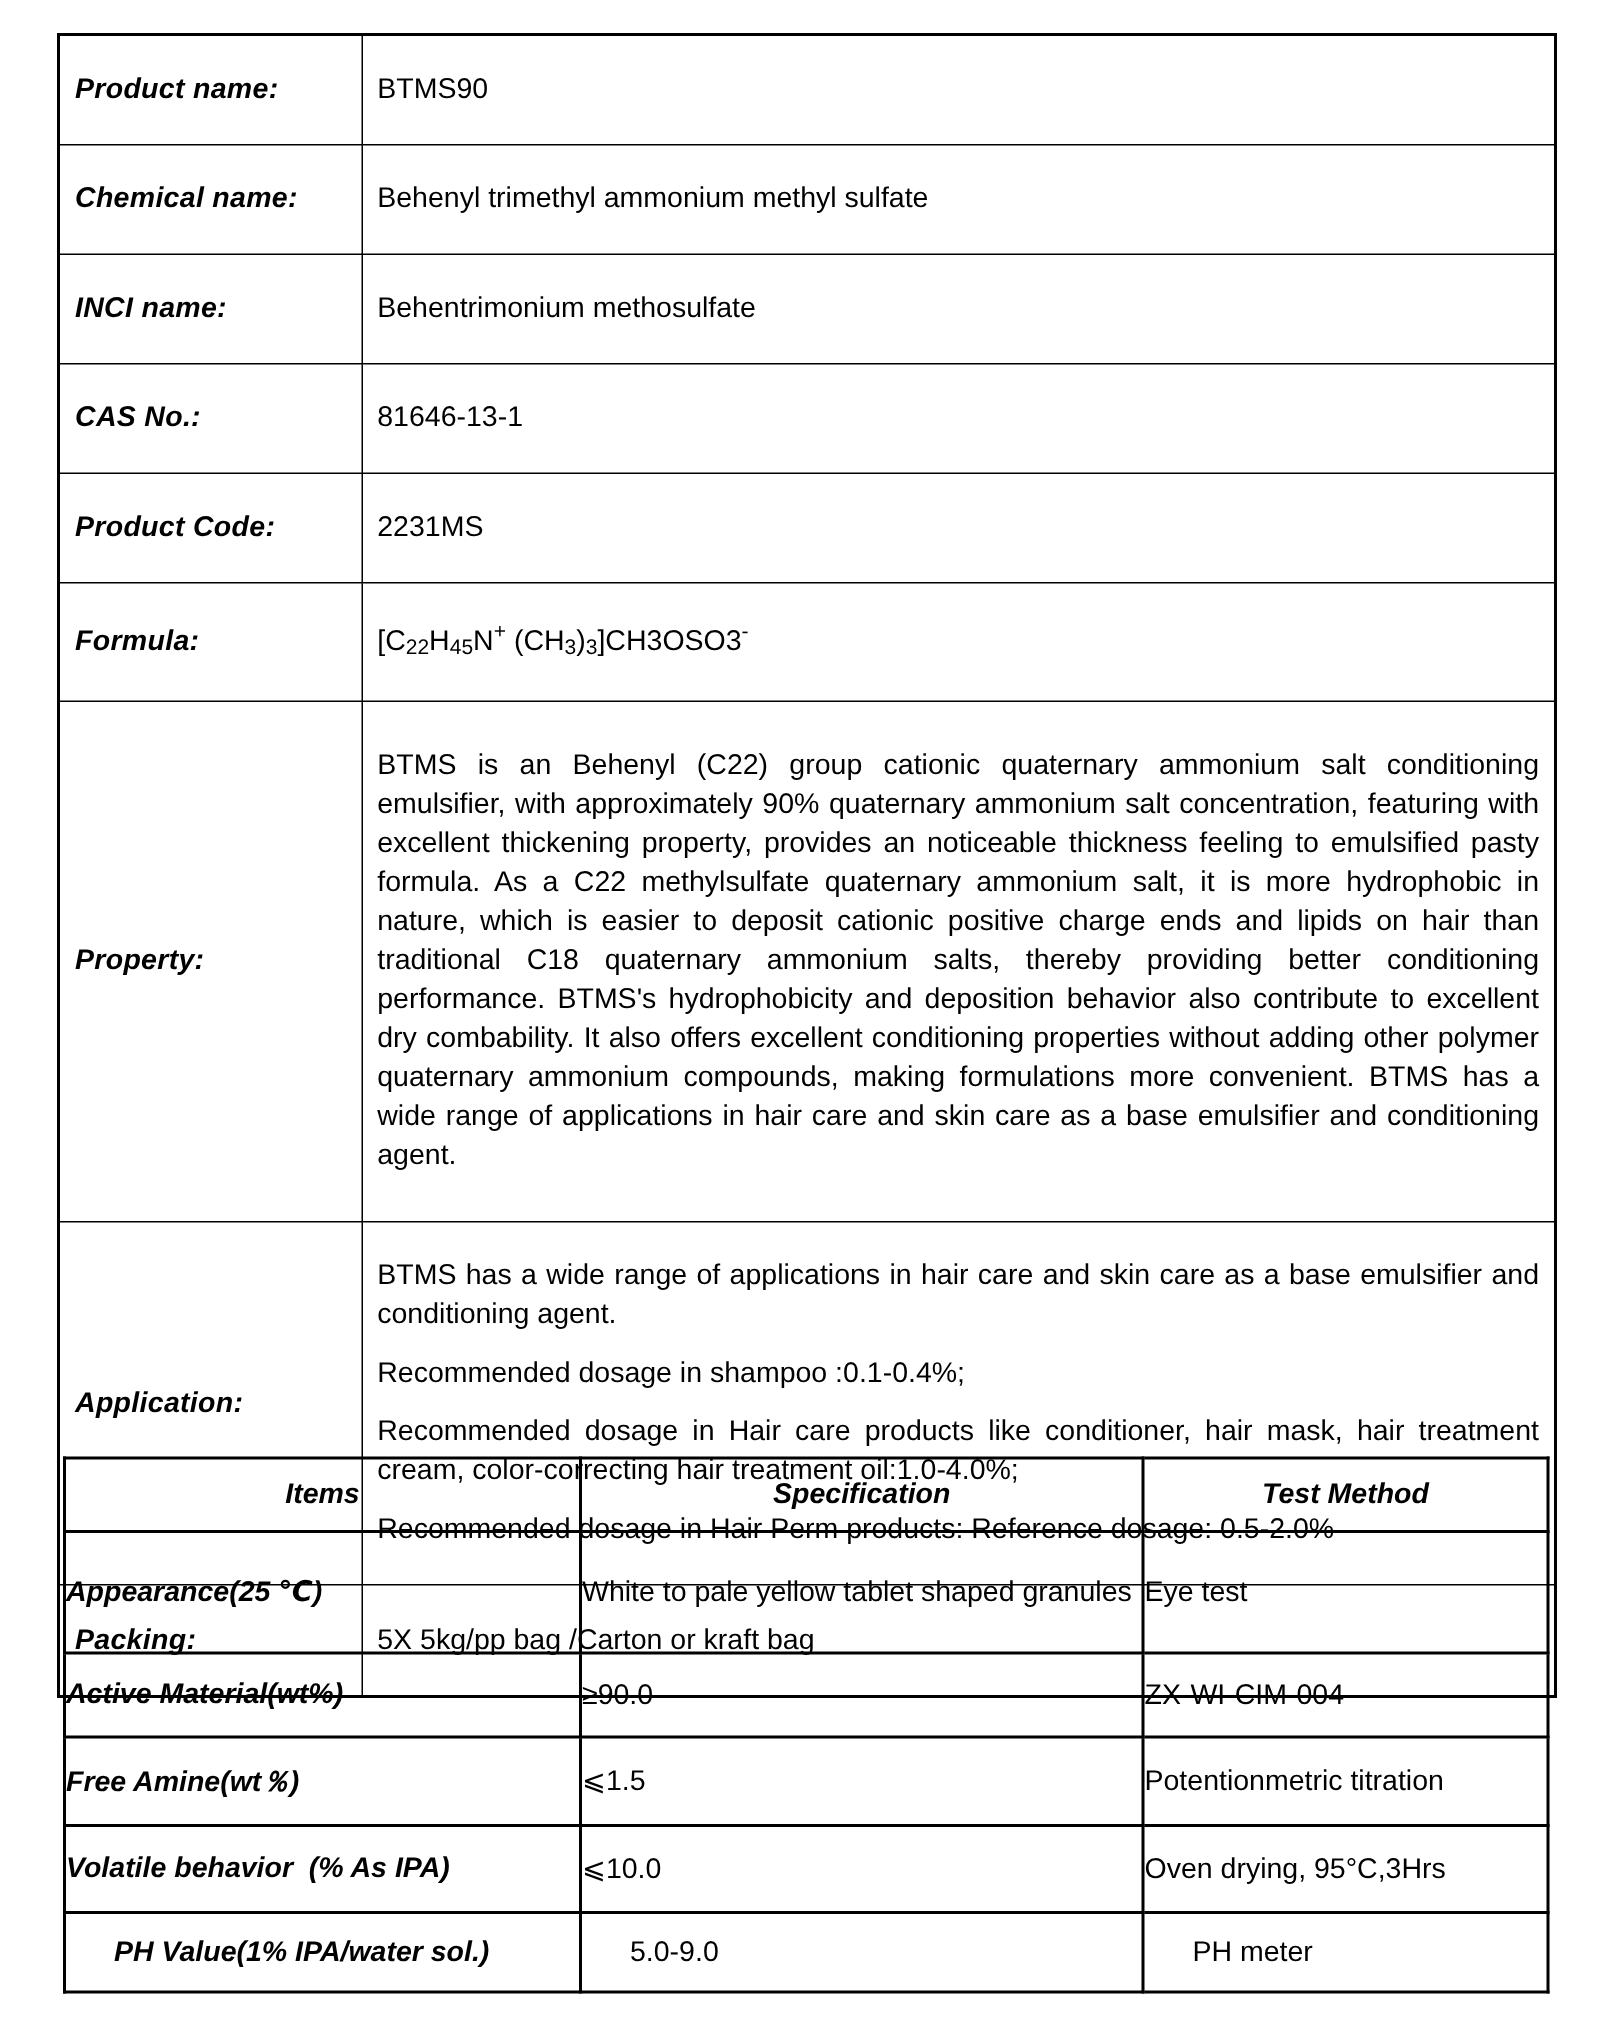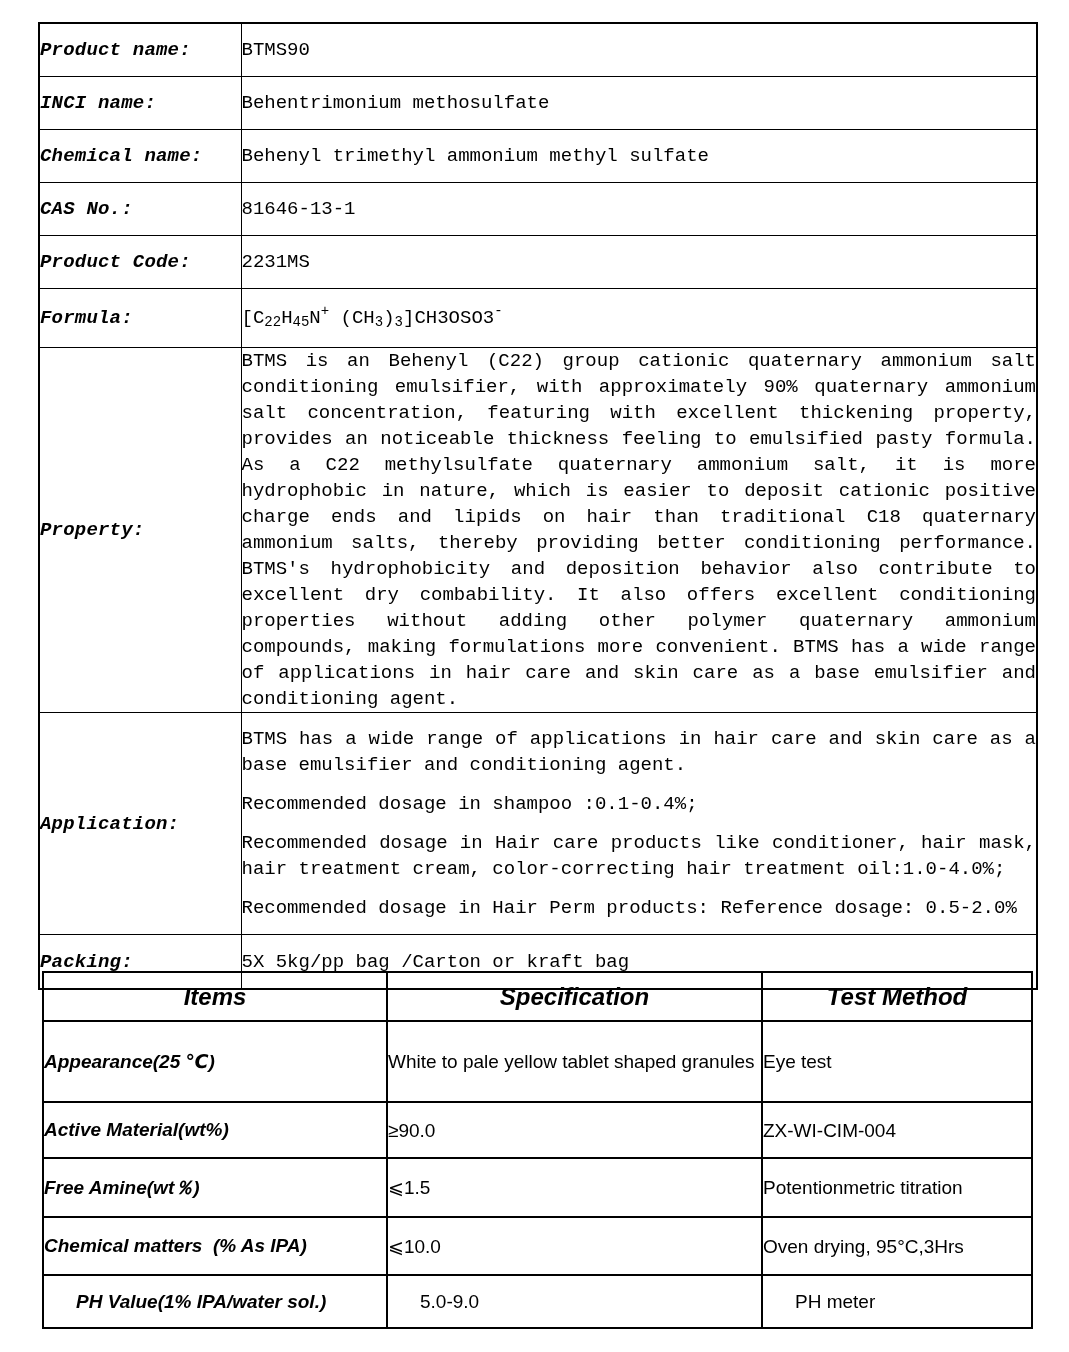--- a/index.html
+++ b/index.html
@@ -35,22 +35,21 @@
   table.info-table td {
     border: 1.5px solid #000000;
   }
   table.info-table {
     border-width: 2px;
   }
   table.info-table col.c-label { width: 202px; }
   table.info-table td {
     vertical-align: middle;
     font-size: 19px;
-    padding: 0;
-    font-family: Liberation Mono, monospace;
+    padding: 10px;
   }
   td.label-cell {
     padding-left: 18px;
     padding-right: 6px;
     font-weight: bold;
     font-style: italic;
     letter-spacing: 0.2px;
   }
   td.value-cell {
     padding-left: 14px;
@@ -100,21 +99,21 @@
   table.spec-table,
   table.spec-table th,
   table.spec-table td {
     border: 2px solid #000000;
   }
   table.spec-table col.s-item { width: 344px; }
   table.spec-table col.s-spec { width: 375px; }
   table.spec-table col.s-method { width: 270px; }
   table.spec-table th {
     height: 45px;
-    font-size: 24px;
+    font-size: 19px;
     font-weight: bold;
     font-style: italic;
     text-align: center;
     vertical-align: middle;
     border-bottom-width: 2.5px;
   }
   table.spec-table td {
     font-size: 19px;
     vertical-align: middle;
     padding: 0;
@@ -148,26 +147,26 @@
     <colgroup>
         <col class="c-label">
         <col class="c-value">
       </colgroup>
     <tbody>
       <tr class="r-plain">
         <td class="label-cell">Product name:</td>
         <td class="value-cell">BTMS90</td>
       </tr>
       <tr class="r-plain">
+        <td class="label-cell">Chemical name:</td>
+        <td class="value-cell">Behenyl trimethyl ammonium methyl sulfate</td>
+      </tr>
+      <tr class="r-plain">
         <td class="label-cell">INCI name:</td>
         <td class="value-cell">Behentrimonium methosulfate</td>
-      </tr>
-      <tr class="r-plain">
-        <td class="label-cell">Chemical name:</td>
-        <td class="value-cell">Behenyl trimethyl ammonium methyl sulfate</td>
       </tr>
       <tr class="r-plain">
         <td class="label-cell">CAS No.:</td>
         <td class="value-cell">81646-13-1</td>
       </tr>
       <tr class="r-plain">
         <td class="label-cell">Product Code:</td>
         <td class="value-cell">2231MS</td>
       </tr>
       <tr class="r-formula">
@@ -221,21 +220,21 @@
         <td class="item-cell">Active Material(wt%)</td>
         <td class="spec-cell">≥90.0</td>
         <td class="method-cell">ZX-WI-CIM-004</td>
       </tr>
       <tr class="s-amine">
         <td class="item-cell">Free Amine(wt％)</td>
         <td class="spec-cell">⩽1.5</td>
         <td class="method-cell">Potentionmetric titration</td>
       </tr>
       <tr class="s-volatile">
-        <td class="item-cell">Chemical matters  (% As IPA)</td>
+        <td class="item-cell">Volatile behavior  (% As IPA)</td>
         <td class="spec-cell">⩽10.0</td>
         <td class="method-cell">Oven drying, 95°C,3Hrs</td>
       </tr>
       <tr class="s-ph">
         <td class="item-cell">PH Value(1% IPA/water sol.)</td>
         <td class="spec-cell">5.0-9.0</td>
         <td class="method-cell">PH meter</td>
       </tr>
     </tbody>
   </table>

